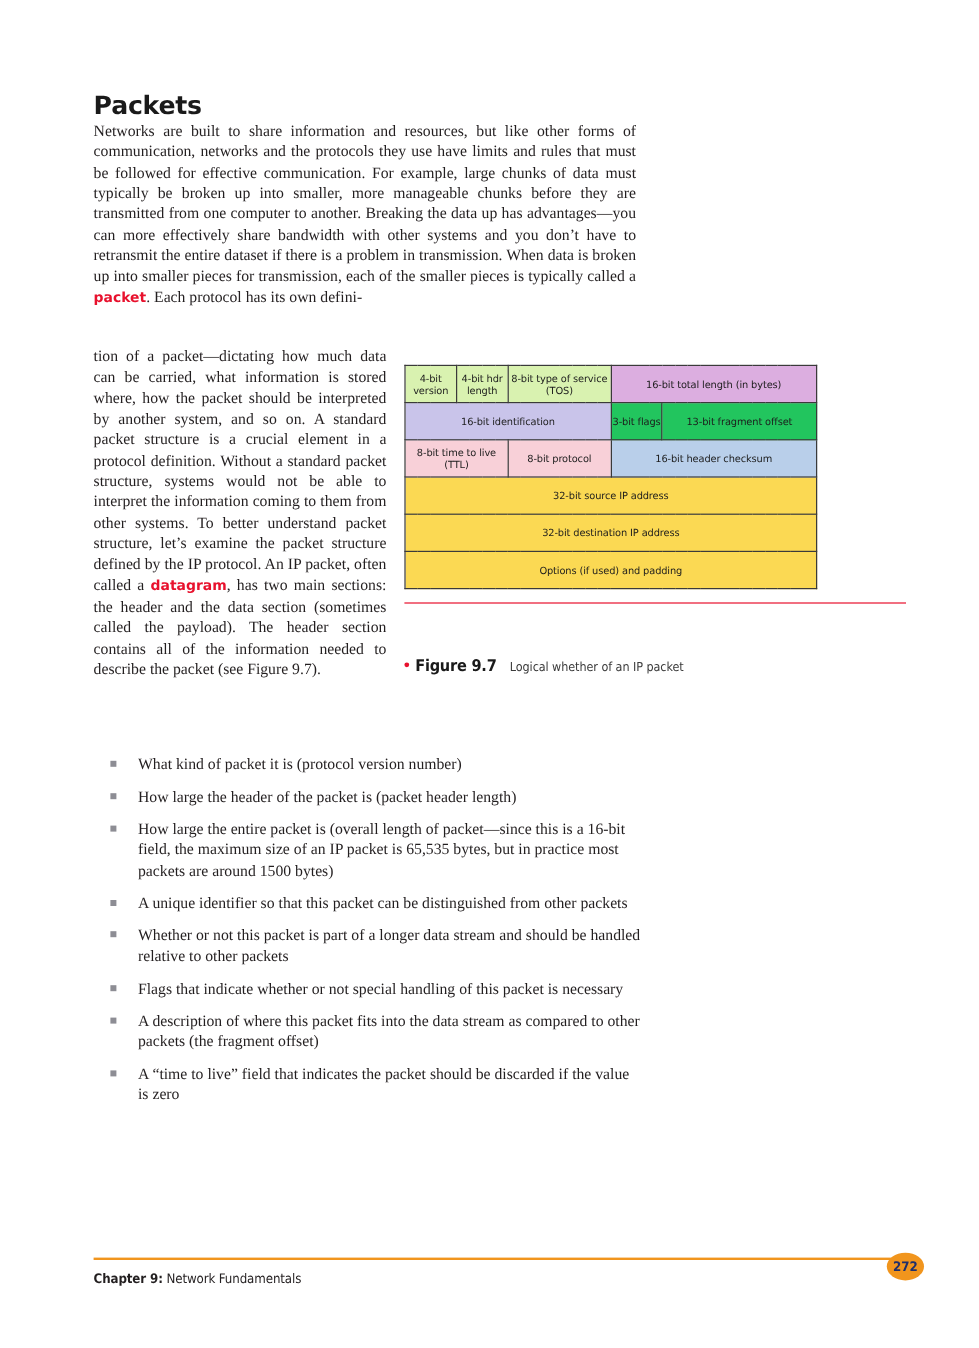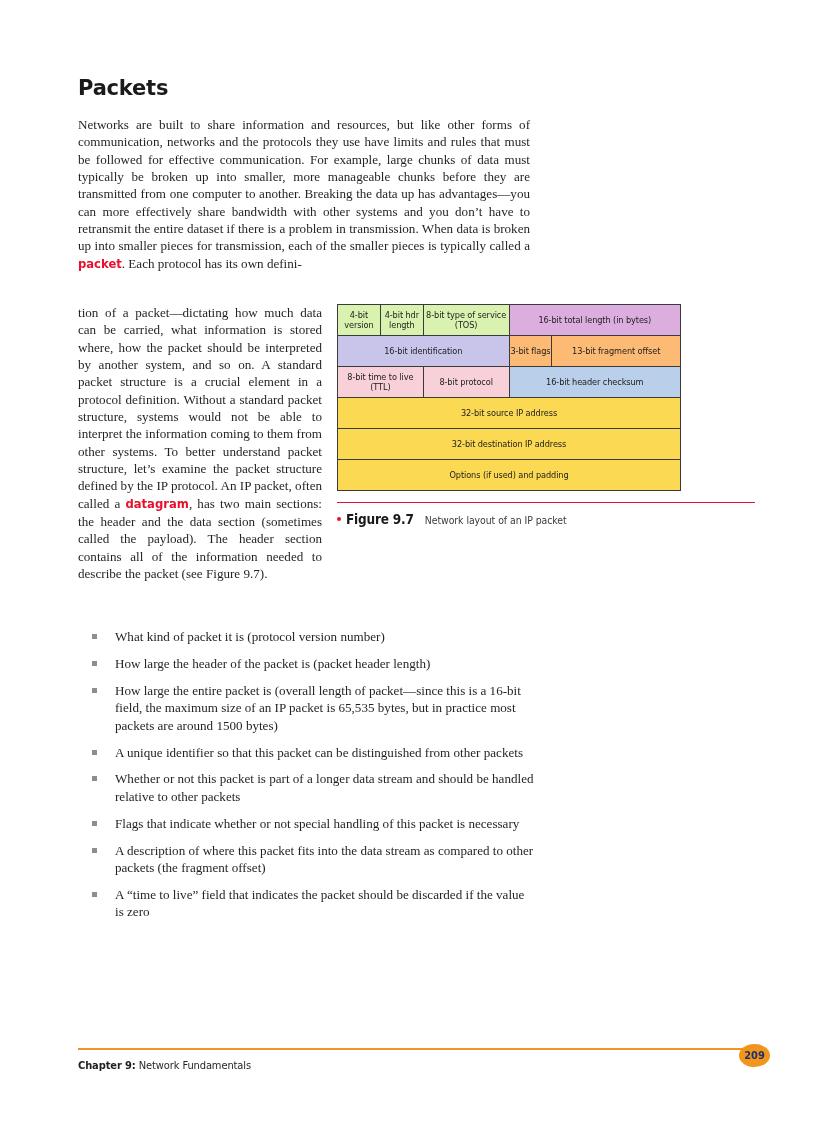--- a/index.html
+++ b/index.html
@@ -34,21 +34,20 @@
   }
 
   
   .body-text {
     position: absolute;
     font-size: 13.1px;
     line-height: 17.35px;
     text-align: justify;
     color: #231f20;
     hyphens: manual;
-    margin-top: 16px;
   }
   #intro-para-wide {
     left: 78px;
     top: 100px;
     width: 452px;
   }
   #intro-para-narrow {
     left: 78px;
     top: 288px;
     width: 244px;
@@ -82,21 +81,21 @@
     text-align: center;
     vertical-align: middle;
     padding: 0;
     height: 30px;
     line-height: 10.5px;
     letter-spacing: -0.1px;
   }
   td.c-green   { background: #d9f2b0; }
   td.c-purple  { background: #dcaee0; }
   td.c-lav     { background: #c9c4ea; }
-  td.c-peach   { background: #fdba74; margin-left: 20px; }
+  td.c-peach   { background: #22c55e; margin-left: 20px; }
   td.c-pink    { background: #f8d0d8; margin-top: 46px; }
   td.c-blue    { background: #b9cfea; }
   td.c-yellow  { background: #fbd953; }
   td.c-limey   { background: #93d37c; }
 
   .fig-rule {
     margin-top: 11px;
     border-top: 1.6px solid #e8112d;
     width: 418px;
   }
@@ -117,20 +116,21 @@
     top: -3px;
     flex: 0 0 auto;
   }
   .fig-label {
     font-weight: bold;
     font-size: 13.5px;
     color: #1a1a1a;
     letter-spacing: -0.2px;
     margin-right: 11px;
     white-space: nowrap;
+    margin-top: 36px;
   }
   .fig-text {
     font-size: 10.4px;
     color: #3a3a3a;
     letter-spacing: -0.05px;
     white-space: nowrap;
   }
 
   
   #feature-list {
@@ -269,21 +269,21 @@
             <td colspan="32" class="c-yellow">Options (if used) and padding</td>
           </tr>
         </tbody>
     </table>
 
     <div class="fig-rule"></div>
 
     <div class="fig-caption">
       <span class="fig-bullet"></span>
       <span class="fig-label">Figure 9.7</span>
-      <span class="fig-text">Network layout of an IP packet</span>
+      <span class="fig-text">Logical whether of an IP packet</span>
     </div>
   </div>
 
   <div id="feature-list">
       <div class="bullet-row">
         <span class="bullet-mark"></span>
         <span class="bullet-text">What kind of packet it is (protocol version number)</span>
       </div>
       <div class="bullet-row">
         <span class="bullet-mark"></span>
@@ -311,16 +311,16 @@
       </div>
       <div class="bullet-row">
         <span class="bullet-mark"></span>
         <span class="bullet-text">A “time to live” field that indicates the packet should be discarded if the value is zero</span>
       </div>
     </div>
 
   <div id="footer-rule"></div>
   <div id="footer-chapter"><span class="bold">Chapter 9:</span><span> Network Fundamentals</span></div>
   <div id="page-number-badge">
-      <span>209</span>
+      <span>272</span>
     </div>
 
 </div>
 
 </body></html>

